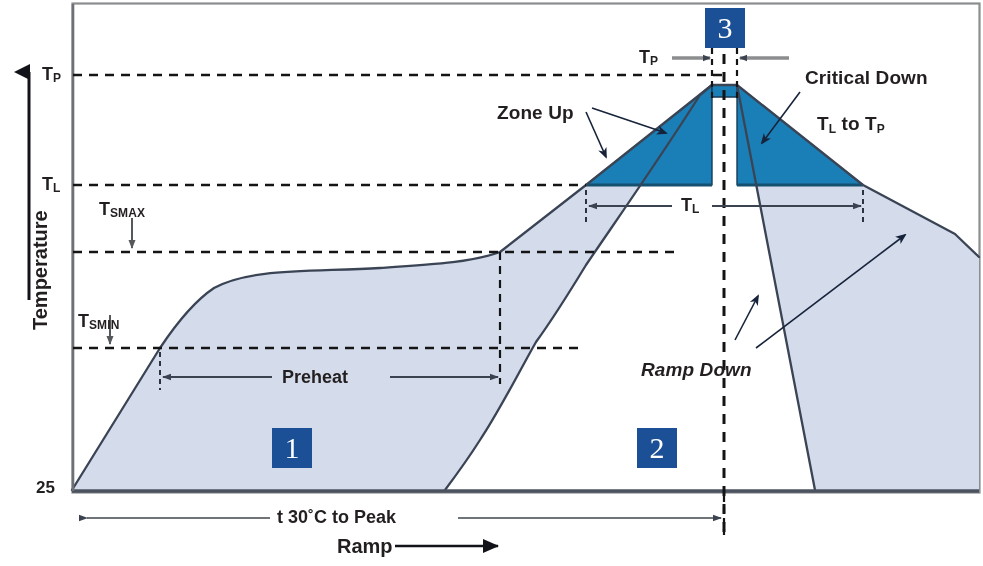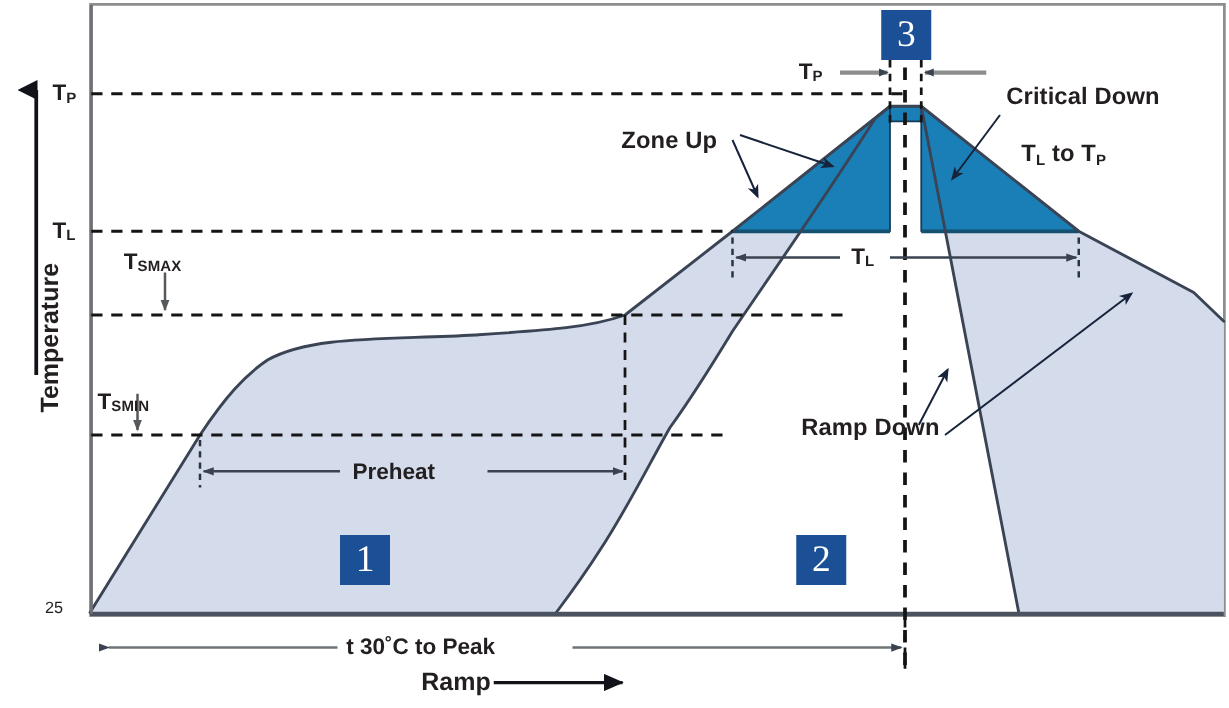--- a/index.html
+++ b/index.html
@@ -12,21 +12,21 @@
   #stage{position:relative;width:983px;height:566px;}
   svg#figure{position:absolute;left:0;top:0;width:983px;height:566px;display:block;}
   .lbl{
     position:absolute;
     font-family:"Liberation Sans","DejaVu Sans",sans-serif;
     color:#231f20;
     white-space:nowrap;
     line-height:1;
     -webkit-font-smoothing:antialiased;
   }
-  .axis-tick{font-size:13px;font-weight:400;}
+  .axis-tick{font-size:17px;font-weight:700;}
   .sym{font-size:18px;font-weight:600;}
   .sym sub{font-size:12px;font-weight:600;vertical-align:-2px;letter-spacing:.1px;}
   .callout{font-size:19px;font-weight:700;letter-spacing:.1px;}
   .dim{font-size:18px;font-weight:700;}
   .dim sub{font-size:12px;font-weight:700;vertical-align:-2px;}
   .axis-title{font-size:20px;font-weight:600;}
   #ytitle{
     transform-origin:left top;
     transform:rotate(-90deg);
     left:30px;top:330px;position:absolute;
@@ -184,21 +184,21 @@
   <div class="lbl sym" id="tsmax-label" style="left:99px;top:200px;text-align:center;">
     <span>T</span><sub>SMAX</sub>
   </div>
 
   <div class="lbl sym" id="tsmin-label" style="left:78px;top:312px;">
     <span>T</span><sub>SMIN</sub>
   </div>
 
   <div class="lbl callout" id="ramp-up-label" style="left:497px;top:103px;">Zone Up</div>
 
-  <div class="lbl callout" id="ramp-down-label" style="left:641px;top:333px;">Ramp Down</div>
+  <div class="lbl callout" id="ramp-down-label" style="left:641px;top:360px;font-style:italic;">Ramp Down</div>
 
   <div class="lbl callout" id="critical-zone-label" style="left:805px;top:68px;">Critical Down</div>
 
   <div class="lbl callout" id="critical-zone-range" style="left:817px;top:98px;margin-top:16px;">
     <span>T</span><sub style="font-size:12px;vertical-align:-3px;">L</sub><span> to T</span><sub style="font-size:12px;vertical-align:-3px;">P</sub>
   </div>
 
   <div class="lbl dim" id="preheat-label" style="left:282px;top:368px;">Preheat</div>
 
   <div class="lbl dim" id="time-to-peak-label" style="left:277px;top:508px;">t 30˚C to Peak</div>

